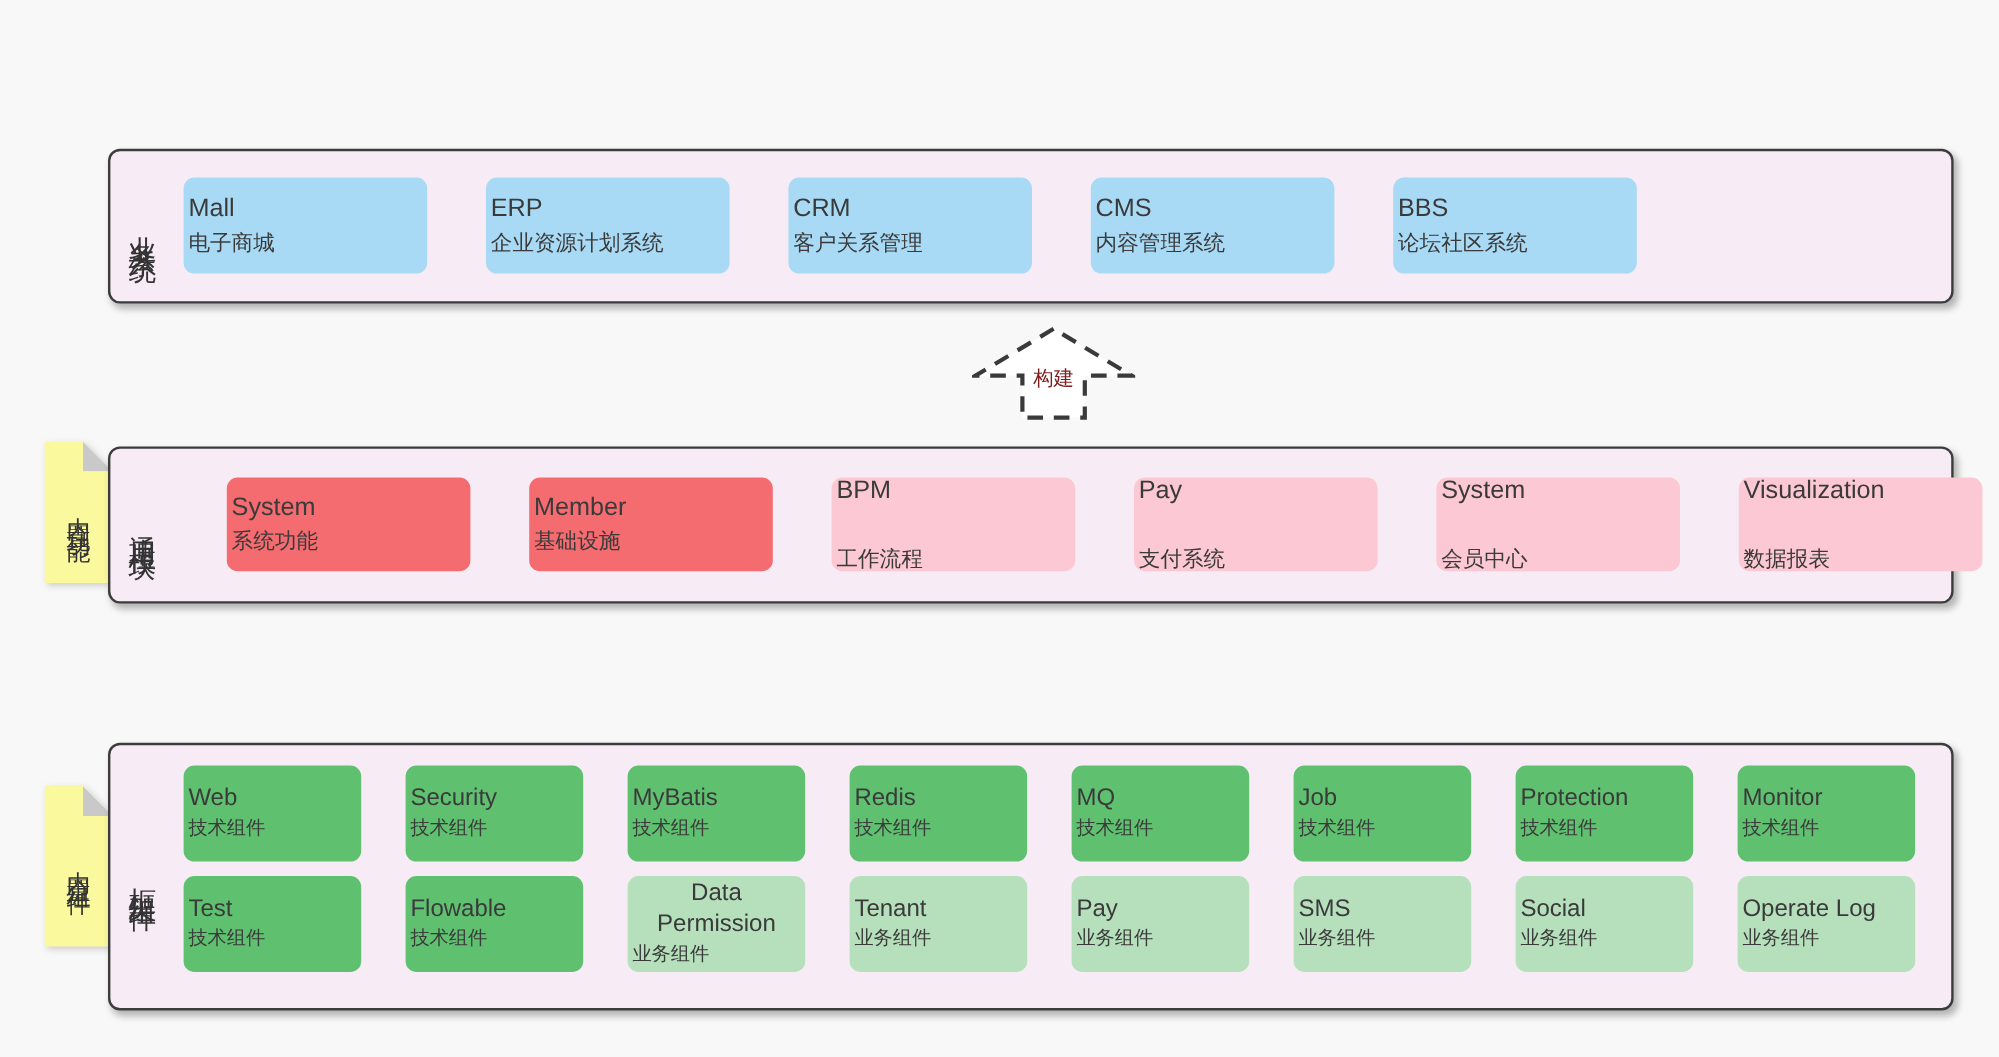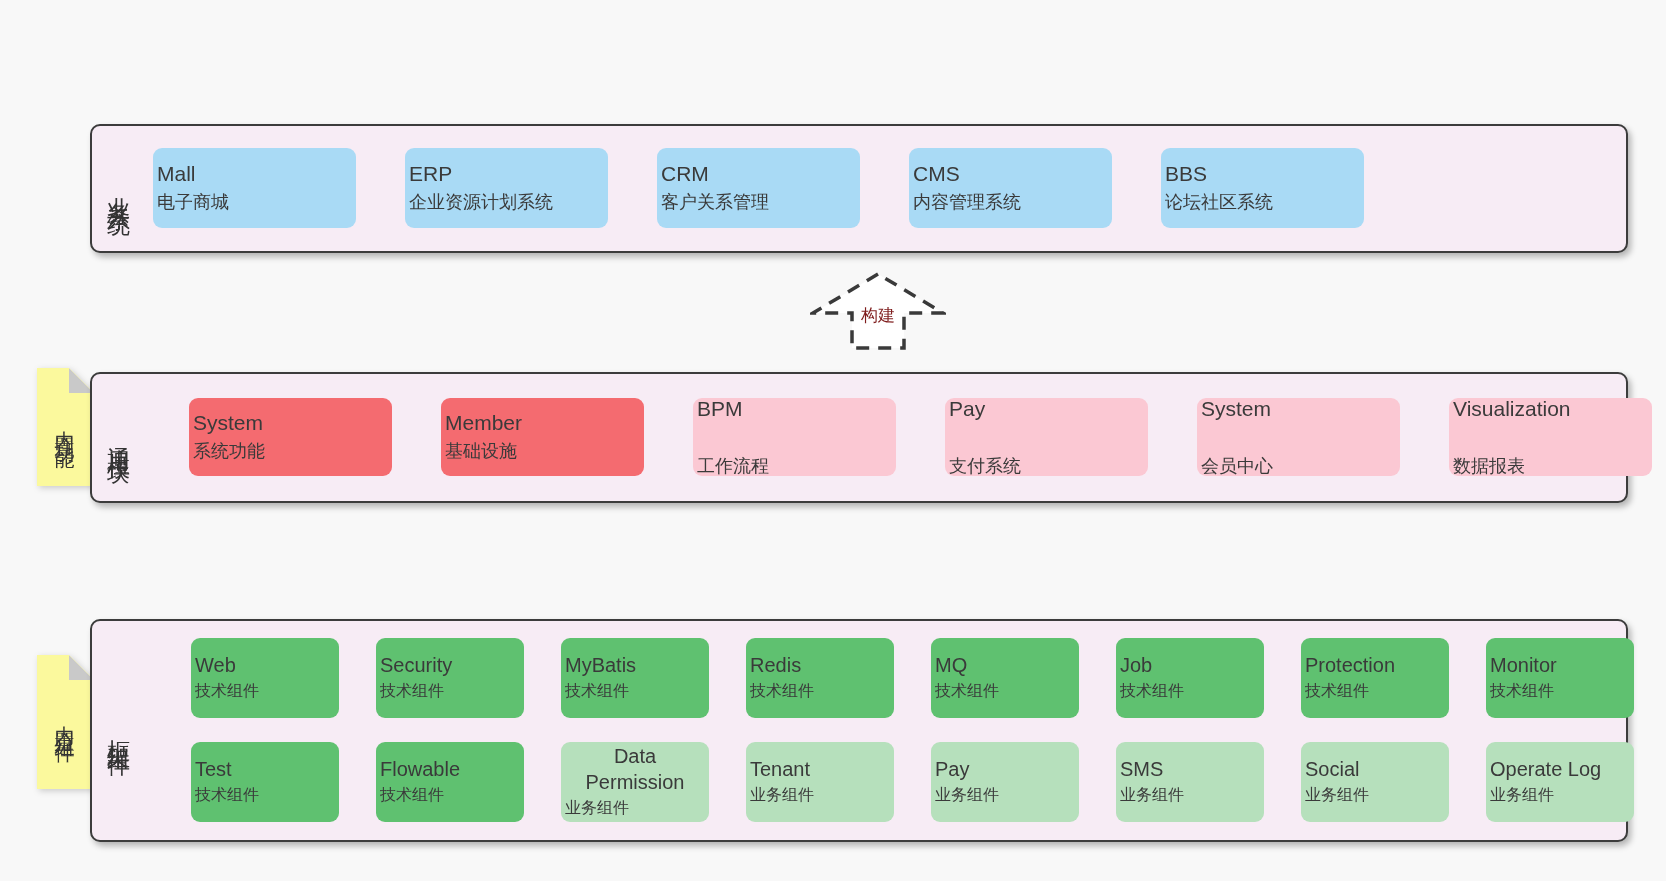--- a/index.html
+++ b/index.html
@@ -35,23 +35,23 @@
     display:flex; align-items:center;
   }
   .vlabel span {
     writing-mode:vertical-rl; text-orientation:upright;
     font-size:23px; letter-spacing:5px; color:#333333;
   }
 
   .row { position:absolute; left:61px; display:flex; gap:49px; }
   #sec-business .row  { top:22px; }
   #sec-modules .row   { top:24px;margin-left:36px; }
-  #sec-components .row      { gap:37px;margin-left:38px; }
+  #sec-components .row      { gap:37px; }
   #sec-components .row-1    { top:17px; }
-  #sec-components .row-2    { top:121px; }
+  #sec-components .row-2    { top:109px; }
 
   
   .box {
     width:203px; height:80px;
     border-radius:9px;
     display:flex; flex-direction:column;
     align-items:flex-start; justify-content:center;
     text-align:center;
     padding:1px 4px; box-sizing:border-box;
   }

